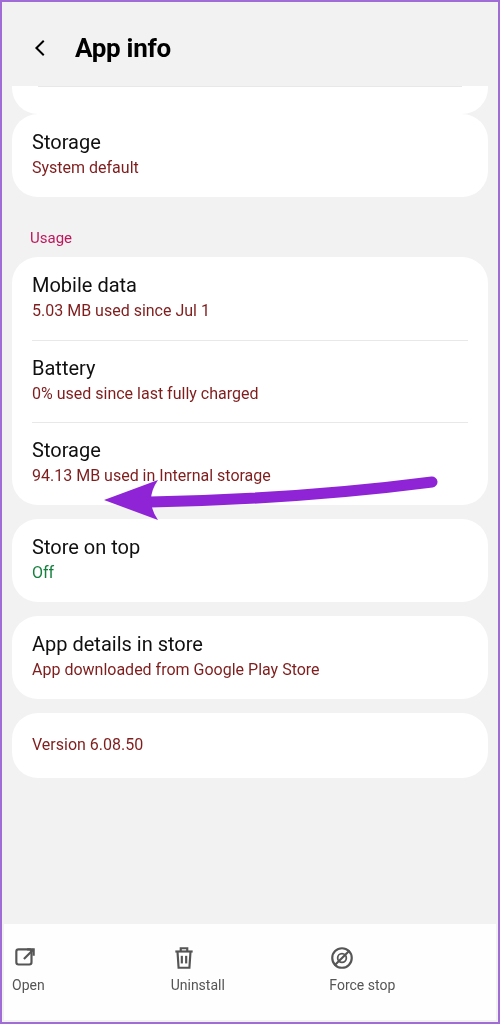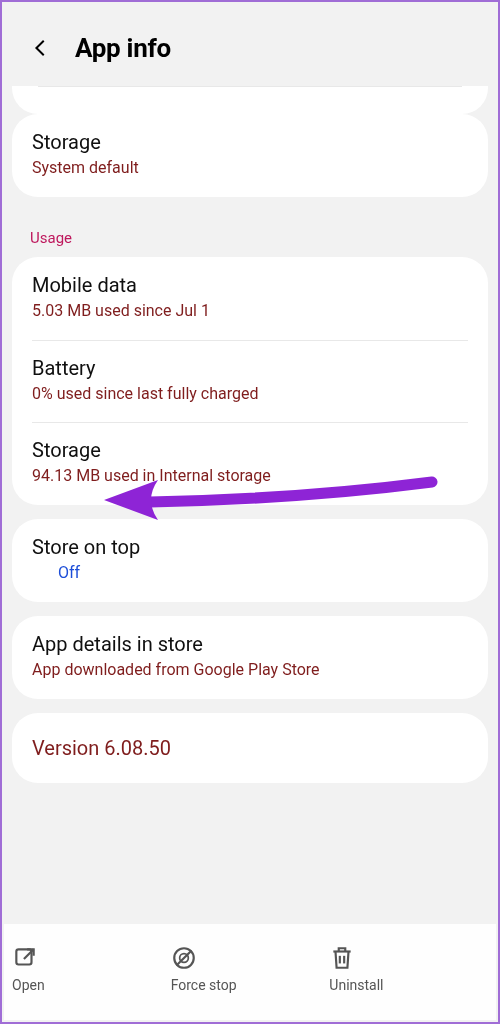--- a/index.html
+++ b/index.html
@@ -78,29 +78,29 @@
     font-size: 20px;
     color: #101010;
     margin-bottom: 4px;
     font-weight: 400;
   }
   .row-sub {
     font-size: 16px;
     color: #7f1d1d;
     line-height: 1.3;
   }
-  .row-sub.link { color: #1d4ed8; margin-left: 26px; }
+  .row-sub.link { color: #15803d; }
 
   .section-label {
     font-size: 15px;
     color: #be185d;
     padding: 18px 28px 10px 28px;
   }
 
-  .version-card .row-sub { font-size: 20px; }
+  .version-card .row-sub { font-size: 16px; }
 
   
   .bottom-bar {
     position: absolute;
     left: 2px; right: 2px; bottom: 2px;
     height: 96px;
     background: #fefefe;
     display: flex;
     justify-content: space-around;
     align-items: center;
@@ -201,31 +201,31 @@
     <div class="action">
       <svg viewBox="0 0 24 24">
         <rect x="4" y="4" width="14" height="14" rx="2"></rect>
         <path d="M11 13 L20 4"></path>
         <path d="M14 4 L20 4 L20 10"></path>
       </svg>
       <div class="action-label">Open</div>
     </div>
     <div class="action">
       <svg viewBox="0 0 24 24">
-        <circle cx="12" cy="12" r="9"></circle>
-        <circle cx="12" cy="12" r="4" stroke-width="1.6"></circle>
-        <line x1="5" y1="19" x2="19" y2="5"></line>
-      </svg>
-      <div class="action-label">Force stop</div>
-    </div>
-    <div class="action">
-      <svg viewBox="0 0 24 24">
         <path d="M4 6 L20 6"></path>
         <path d="M9 6 L9 3 L15 3 L15 6"></path>
         <path d="M6 6 L7 21 L17 21 L18 6"></path>
         <path d="M10 10 L10 17"></path>
         <path d="M14 10 L14 17"></path>
       </svg>
       <div class="action-label">Uninstall</div>
     </div>
+    <div class="action">
+      <svg viewBox="0 0 24 24">
+        <circle cx="12" cy="12" r="9"></circle>
+        <circle cx="12" cy="12" r="4" stroke-width="1.6"></circle>
+        <line x1="5" y1="19" x2="19" y2="5"></line>
+      </svg>
+      <div class="action-label">Force stop</div>
+    </div>
   </div>
 
 </div>
 
 </body></html>

